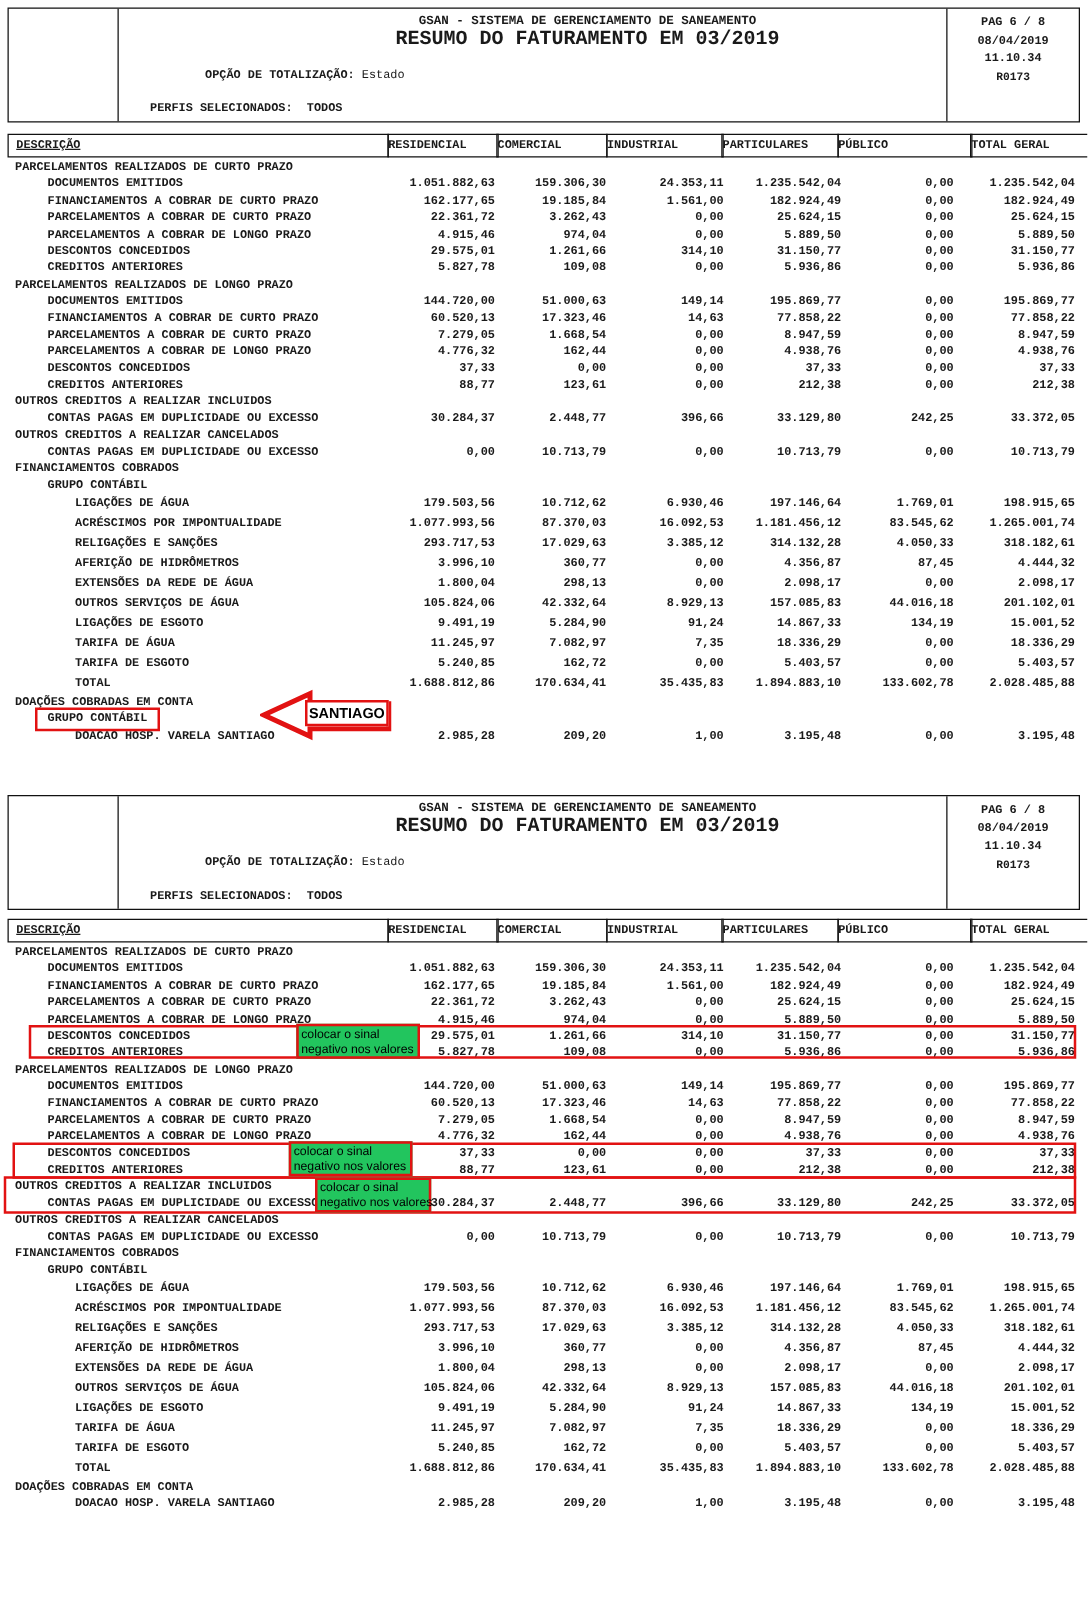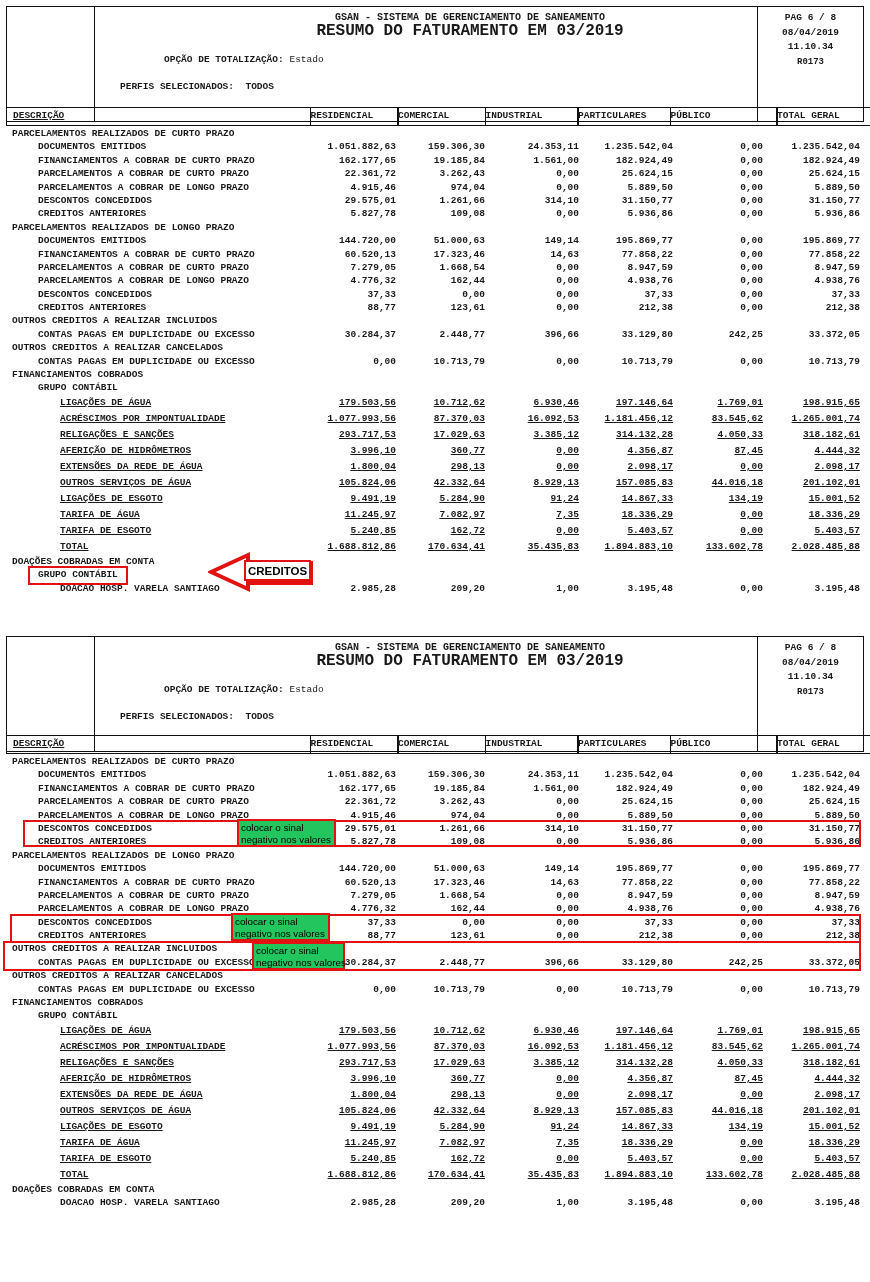--- a/index.html
+++ b/index.html
@@ -3,21 +3,21 @@
 <meta charset="utf-8">
 <style>
   html,body{margin:0;padding:0;background:#fff;}
   .page{position:relative;width:870px;height:1282px;background:#fff;overflow:hidden;
         font-family:"Liberation Mono","DejaVu Sans Mono",monospace;font-weight:bold;color:#1a1a1a;}
   .copy{position:absolute;left:0;width:870px;}
   #copy1{top:6px;height:630px;}
   #copy2{top:636px;height:646px;}
 
   
-  .hdr-box{position:absolute;left:6px;top:0;width:858px;height:116px;border:1.5px solid #111;
+  .hdr-box{position:absolute;left:6px;top:0;width:858px;height:92px;border:1.5px solid #111;
            box-sizing:border-box;display:flex;}
   .hdr-left{width:88px;border-right:1.5px solid #111;box-sizing:border-box;}
   .hdr-center{flex:1;position:relative;}
   .hdr-right{width:106px;border-left:1.5px solid #111;box-sizing:border-box;text-align:center;
              padding-top:4px;font-size:9.5px;line-height:14.5px;}
   .hdr-right .rcode{font-size:9px;}
   .titles{position:absolute;left:0;top:4px;width:100%;text-align:center;transform:translateX(44px);}
   .title1{font-size:10px;line-height:13px;}
   .title2{font-size:16px;line-height:15px;}
   .opt-line{position:absolute;left:25px;top:47px;font-size:9.5px;margin-left:44px;}
@@ -31,21 +31,21 @@
   .th{border:1.5px solid #111;box-sizing:border-box;font-size:9.5px;line-height:16px;
       padding:0 4px 0 0;text-align:left;margin-left:-1.5px;}
   .th:first-child{margin-left:0;text-align:left;padding-left:6px;}
   .w-desc{width:305px;text-decoration:underline;} .w-res{width:89px;} .w-com{width:89px;} .w-ind{width:94px;}
   .w-par{width:94px;} .w-pub{width:108px;} .w-tot{width:97px;}
 
   .tbody{position:absolute;left:6px;width:858px;}
   #copy1 .tbody{top:121px;}
   #copy2 .tbody{top:119px;}
   .row{display:flex;height:13.4px;line-height:13.4px;font-size:9.5px;}
-  .row.spaced{height:16px;line-height:16.5px;text-decoration:underline;}
+  .row.spaced{height:16px;line-height:16.5px;}
   .lbl{flex:0 0 305px;box-sizing:border-box;white-space:nowrap;}
   .lvl0 .lbl{padding-left:6px;}
   .lvl1 .lbl{padding-left:32px;}
   .lvl2 .lbl{padding-left:54px;}
   .cell{box-sizing:border-box;text-align:right;padding-right:4px;white-space:nowrap;}
   .cell.c0{width:89px;} .cell.c1{width:89px;} .cell.c2{width:94px;}
   .cell.c3{width:94px;} .cell.c4{width:90px;} .cell.c5{width:97px;}
 
   
   :root{--anno-red:#e21212;}
@@ -634,21 +634,21 @@
           <div class="cell c4">0,00</div>
           <div class="cell c5">3.195,48</div>
         </div>
       </div>
   </section>
 
   <div class="anno red-rect" id="anno-grupo-box"></div>
   <svg class="anno" id="anno-arrow" viewBox="0 0 106 42">
     <polygon points="3,21 40,4 40,12 103,12 103,32 40,32 40,38"></polygon>
   </svg>
-  <div class="anno" id="anno-excluir">CREDITOS</div>
+  <div class="anno" id="anno-excluir">SANTIAGO</div>
 
   <div class="anno red-rect" id="anno-rect1"></div>
   <div class="anno note-box" id="anno-note1">
     <div>colocar o sinal</div>
     <div>negativo nos valores</div>
   </div>
   <div class="anno red-rect" id="anno-rect2"></div>
   <div class="anno note-box" id="anno-note2">
     <div>colocar o sinal</div>
     <div>negativo nos valores</div>

